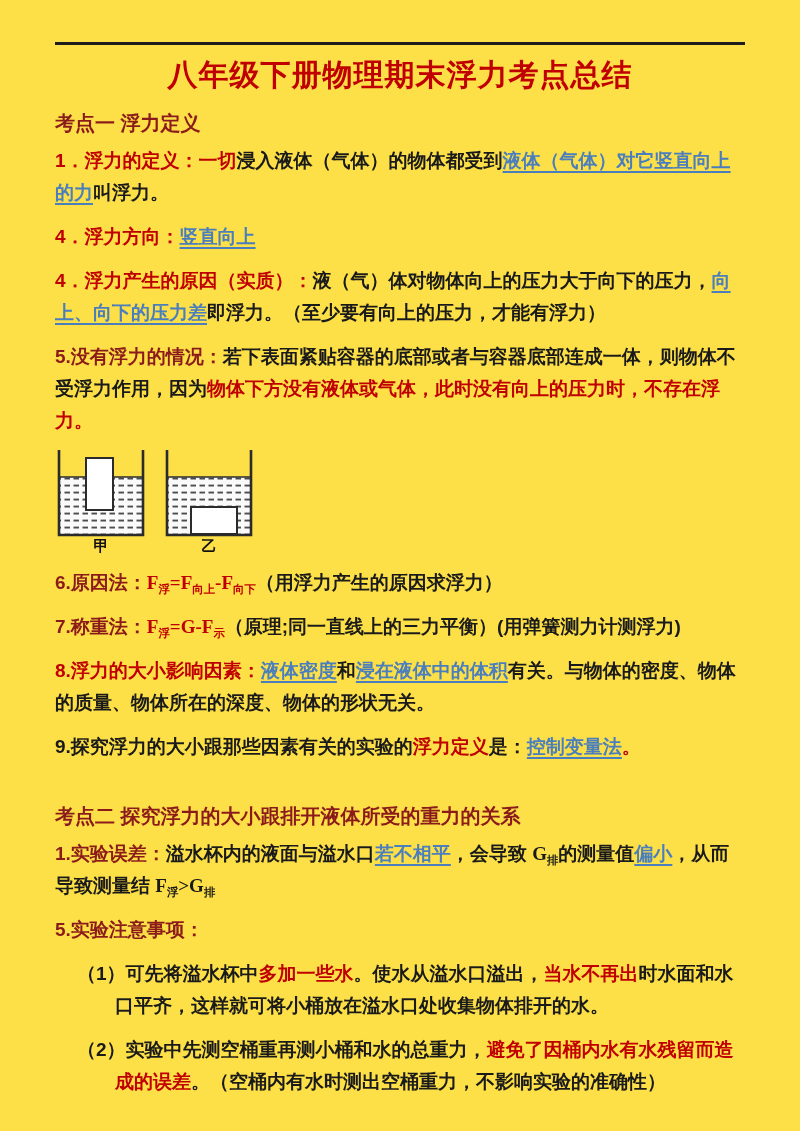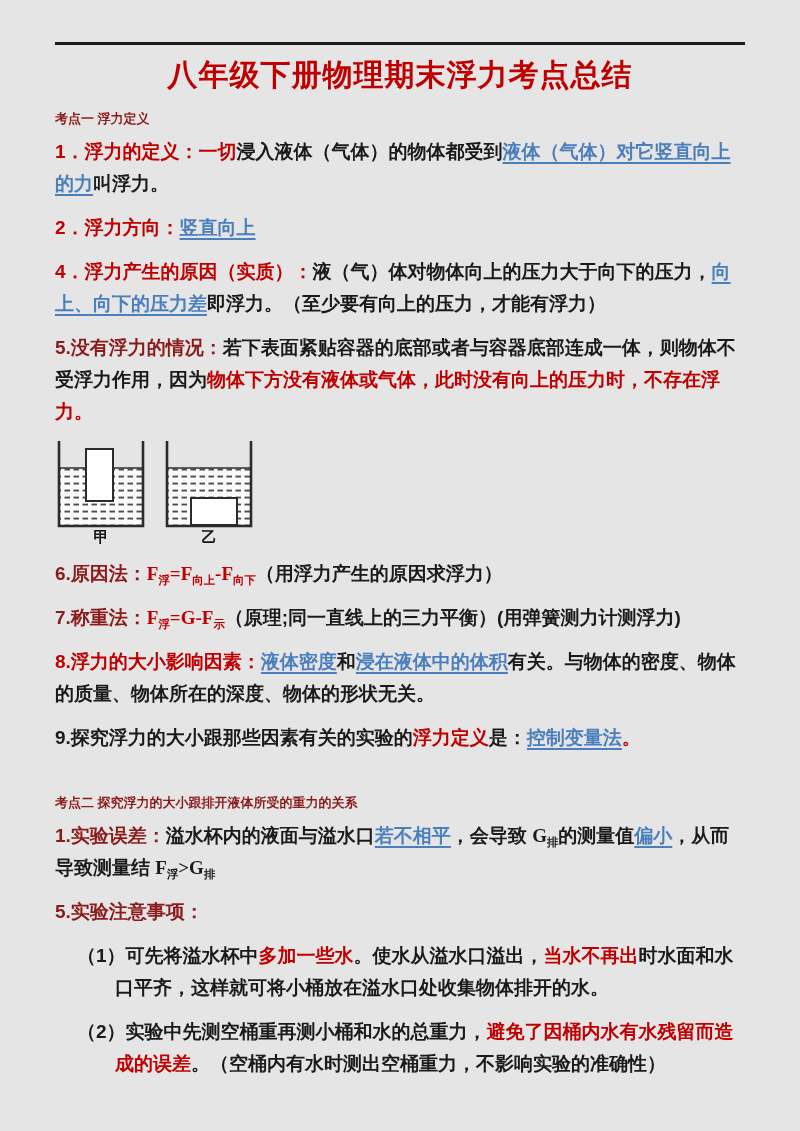--- a/index.html
+++ b/index.html
@@ -1,27 +1,27 @@
 <!DOCTYPE html>
 <html style="--red: #c00000; --maroon: #8b1b1b; --blue: #4a7ebd; --black: #1a1a1a;"><head>
 <meta charset="utf-8">
 <style>
   html,body{margin:0;padding:0;background:#ffffff;}
   .page{
-    width:800px;height:1131px;box-sizing:border-box;background:#e5e5e5;
+    width:800px;height:1131px;box-sizing:border-box;background:#fde047;
     padding:42px 55px 24px 55px;display:flex;flex-direction:column;
     font-family:"Liberation Sans",sans-serif;color:var(--black,#1a1a1a);
     font-weight:600;overflow:hidden;
   }
   .top-rule{border:none;border-top:3px solid #1c1c1c;margin:0 0 6px 0;width:100%;}
   .title{
     font-size:30px;line-height:1.35;text-align:center;color:var(--red,#c00000);
     font-weight:800;margin:4px 0 8px 0;letter-spacing:1px;
   }
-  .h-sec{font-size:13px;color:var(--maroon,#8b1b1b);font-weight:800;margin:6px 0 2px 0;}
+  .h-sec{font-size:20px;color:var(--maroon,#8b1b1b);font-weight:800;margin:6px 0 2px 0;}
   .h-sec.gap-top{margin-top:34px;}
   .pt{font-size:19px;line-height:32px;margin:6px 0;}
   .pt.indent{padding-left:44px;text-indent:-38px;margin-left:16px;}
   .seg.red{color:var(--red,#c00000);}
   .seg.maroon{color:var(--maroon,#8b1b1b);font-weight:800;}
   .seg.blue{color:var(--blue,#4a7ebd);text-decoration:underline;text-decoration-thickness:1.5px;text-underline-offset:4px;}
   .seg.black{color:var(--black,#1a1a1a);}
   .seg.formula{font-family:"Liberation Serif",serif;font-weight:700;}
   sub.seg{font-size:0.6em;line-height:0;vertical-align:-0.35em;}
   .diagram{margin:4px 0 2px 0;}
@@ -31,21 +31,21 @@
 
 <div class="page">
 
   <hr class="top-rule">
 
   <div class="title">八年级下册物理期末浮力考点总结</div>
 
   <div class="h-sec">考点一 浮力定义</div>
 
   <p class="pt"><span class="seg red">1．浮力的定义：一切</span><span class="seg black">浸入液体（气体）的物体都受到</span><span class="seg blue">液体（气体）对它竖直向上的力</span><span class="seg black">叫浮力。</span></p>
-  <p class="pt"><span class="seg red">2．浮力方向：</span><span class="seg blue">竖直向上</span></p>
+  <p class="pt"><span class="seg red">4．浮力方向：</span><span class="seg blue">竖直向上</span></p>
   <p class="pt"><span class="seg red">4．浮力产生的原因（实质）：</span><span class="seg black">液（气）体对物体向上的压力大于向下的压力，</span><span class="seg blue">向上、向下的压力差</span><span class="seg black">即浮力。（至少要有向上的压力，才能有浮力）</span></p>
   <p class="pt"><span class="seg maroon">5.没有浮力的情况：</span><span class="seg black">若下表面紧贴容器的底部或者与容器底部连成一体，则物体不受浮力作用，因为</span><span class="seg red">物体下方没有液体或气体，此时没有向上的压力时，不存在浮力。</span></p>
 
   <figure class="diagram">
     <svg width="200" height="108" viewBox="0 0 200 108" xmlns="http://www.w3.org/2000/svg">
       <defs>
         <pattern id="water" width="9" height="7" patternUnits="userSpaceOnUse">
           <rect width="9" height="7" fill="#fafafa"></rect>
           <rect x="0.5" y="2.6" width="5.5" height="1.9" fill="#4d4d4d"></rect>
         </pattern>

